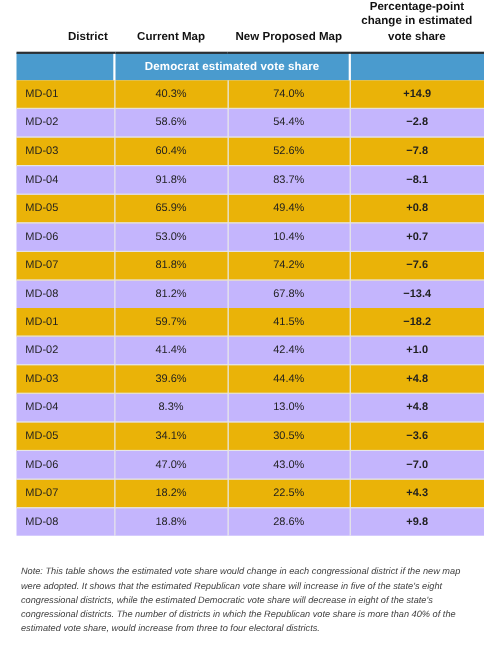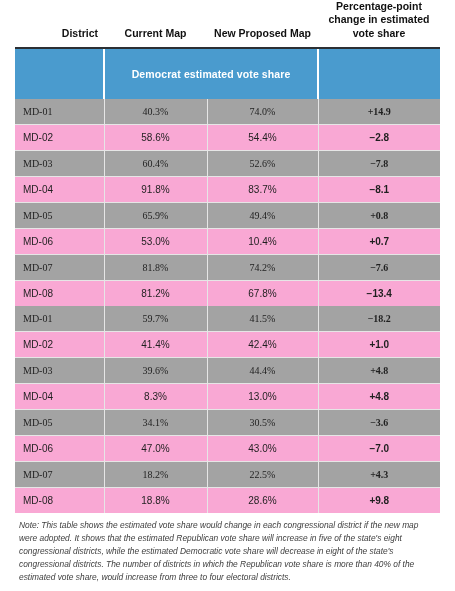--- a/index.html
+++ b/index.html
@@ -44,21 +44,21 @@
     text-align: center;
   }
   thead th.left {
     text-align: right;
     padding-left: 8px;
   }
 
   
   tr.band td {
     height: 24px;
-    padding: 13px;
+    padding: 0;
     border-right: 2px solid #ffffff;
     border-bottom: none;
   }
   tr.band td:last-child { border-right: none; }
   tr.band.dem td { background: #4a9bce; }
   tr.band.rep td { background: #e7705b; }
   tr.band td.band-title {
     color: #ffffff;
     font-weight: bold;
     font-size: 10.5px;
@@ -77,27 +77,27 @@
     border-right: 1px solid #e6e6e6;
   }
   tbody td:last-child { border-right: none; }
   tbody td.district {
     text-align: left;
     padding-left: 8px;
   }
   tbody td.change {
     font-weight: bold;
   }
-  tbody tr.odd td { background: #a3a3a3; font-family: Liberation Serif, serif; }
-  tbody tr.even td { background: #f9a8d4; }
+  tbody tr.odd td { background: #eab308; }
+  tbody tr.even td { background: #c4b5fd; }
   tbody tr.last-of-block td { border-bottom: none; }
 
   
   .notes {
-    margin-top: 6px;
+    margin-top: 26px;
     padding: 0 3px 0 4px;
   }
   .note {
     font-size: 8.4px;
     line-height: 1.55;
     font-style: italic;
     color: #3d3d3d;
     margin: 0 0 8px 0;
     text-align: left;
   }

